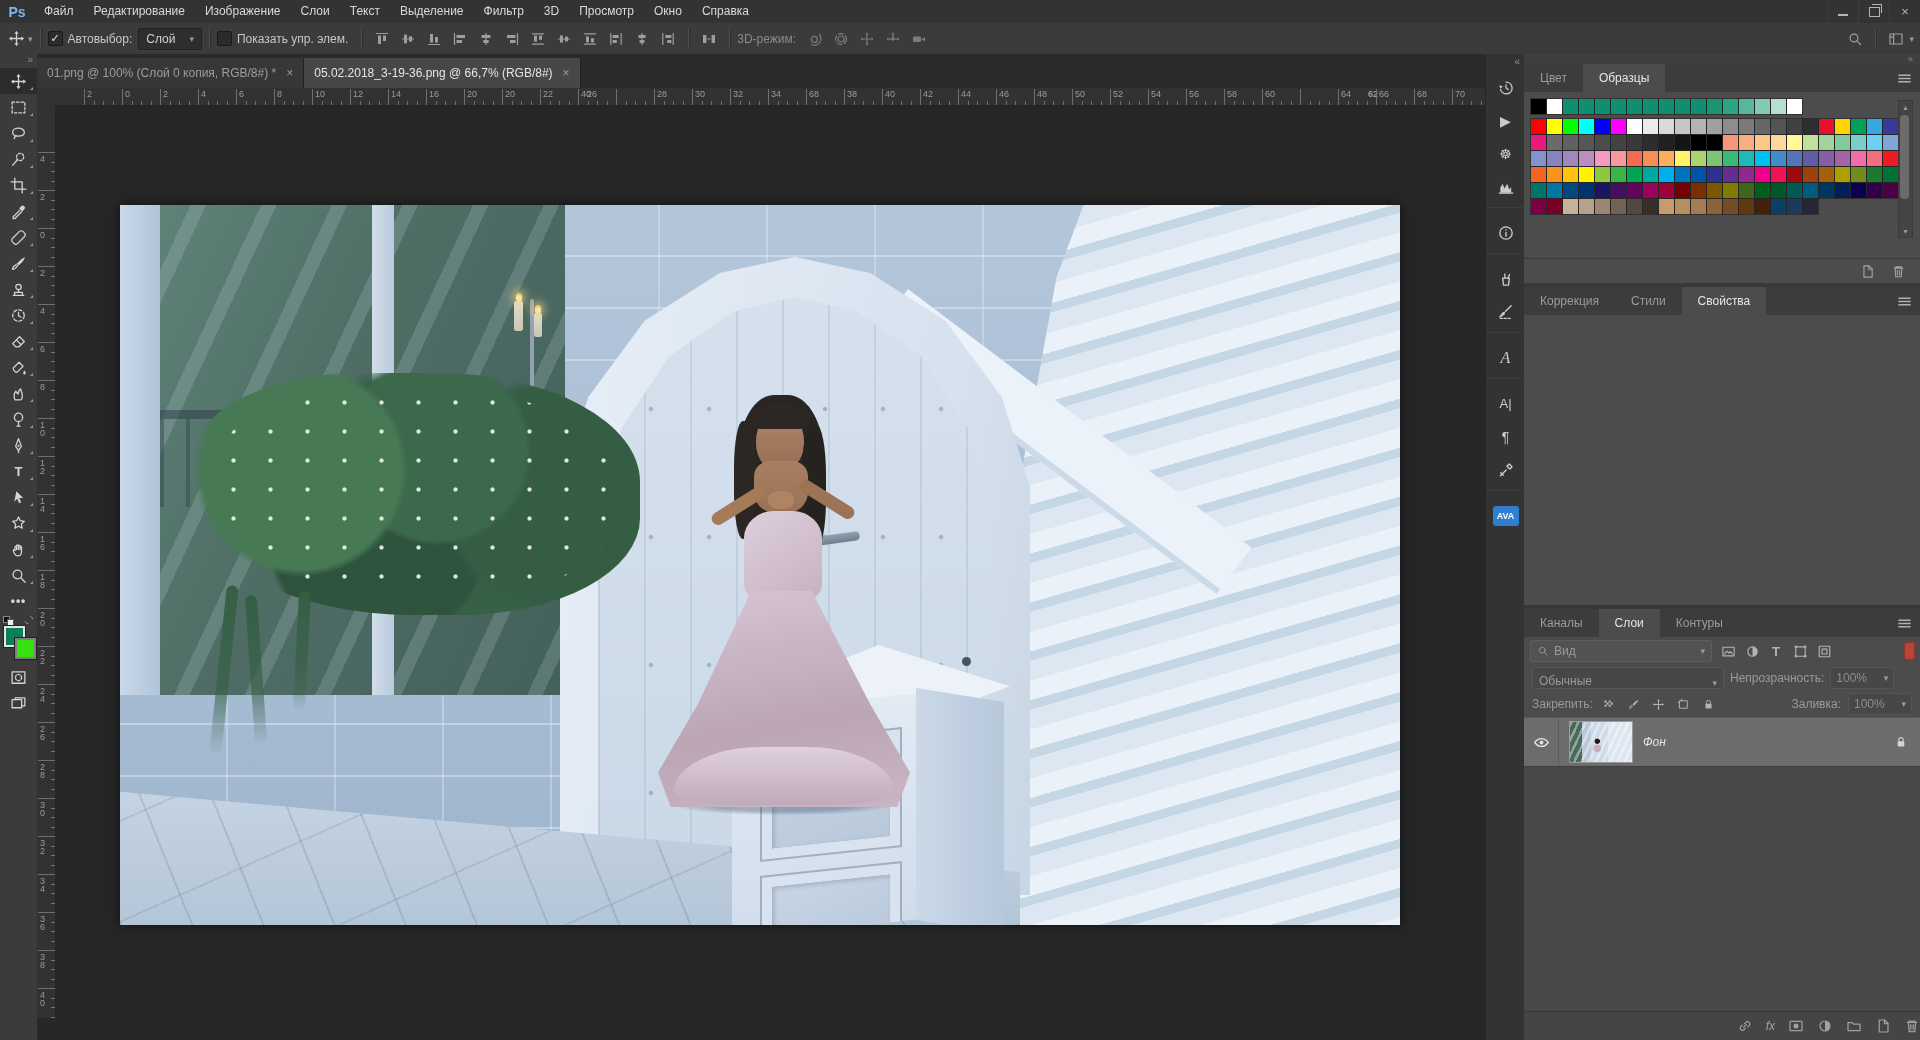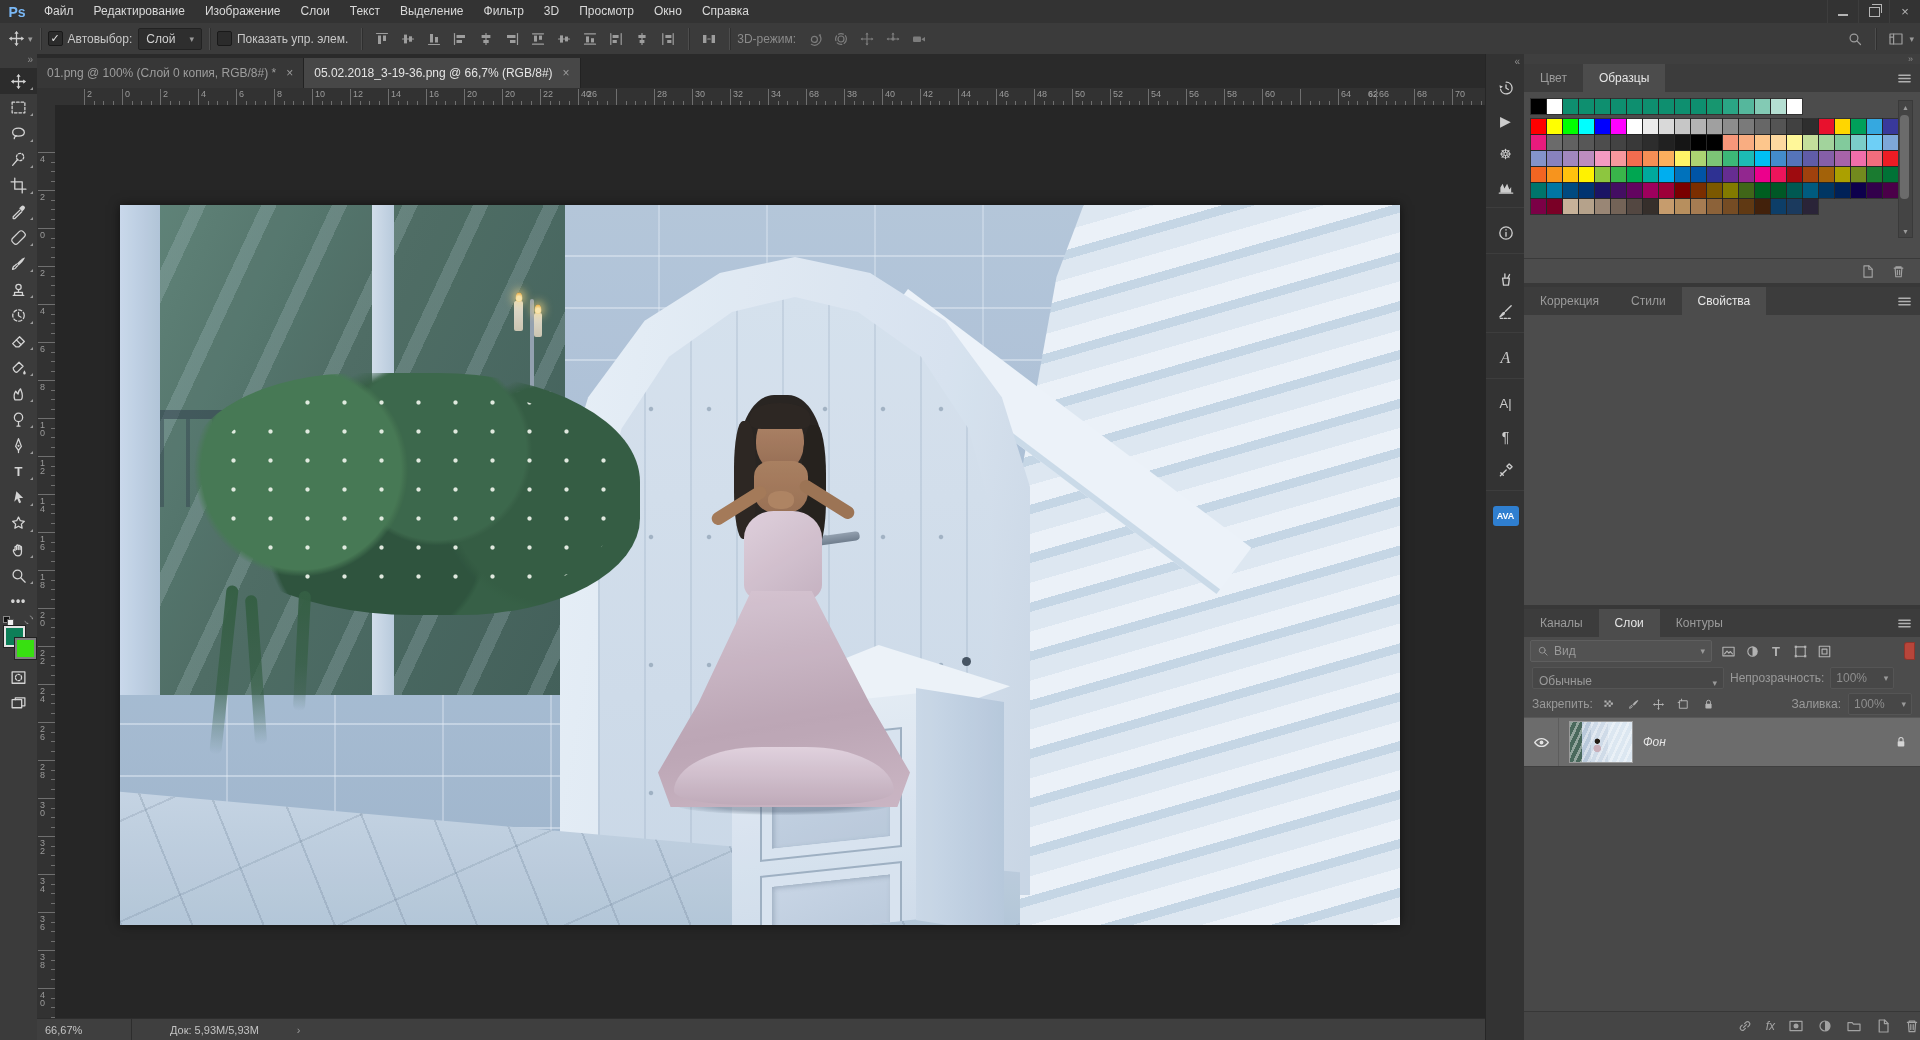--- a/index.html
+++ b/index.html
@@ -973,25 +973,20 @@
         <div class="wm wm-hands"></div>
         <div class="wm wm-bodice"></div>
         <div class="wm wm-shadow"></div>
         <div class="wm wm-skirt"></div>
         <div class="wm wm-flounce"></div>
       </div>
       <div class="sc" id="sc-tint"></div>
     </div>
   </div>
 
-  <div id="statusbar">
-    <div class="st-zoom">66,67%</div>
-    <div class="st-doc">Док: 5,93М/5,93М</div>
-    <div class="st-chev">›</div>
-  </div>
 
   <div id="dockstrip">
     <div class="ds-chev">«</div>
     <div id="dockicons">
         <div class="ds-ic">
           <svg viewBox="0 0 16 16" class="ticon">
             <path d="M8.2 2.8a5.2 5.2 0 1 1-5 6.6"></path>
             <path d="M8 5.2V8l2.1 1.3"></path>
             <path class="f" d="M2.2 5.6l.6 3 2.4-2z"></path>
           </svg>

